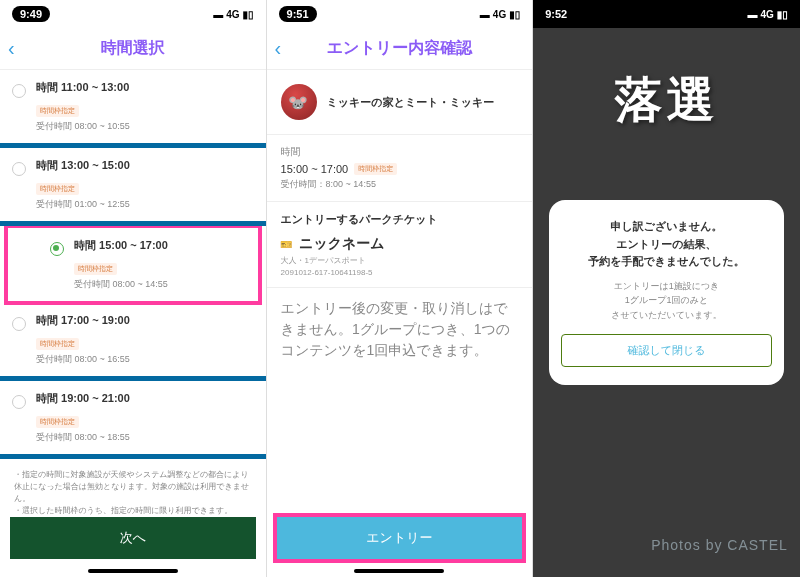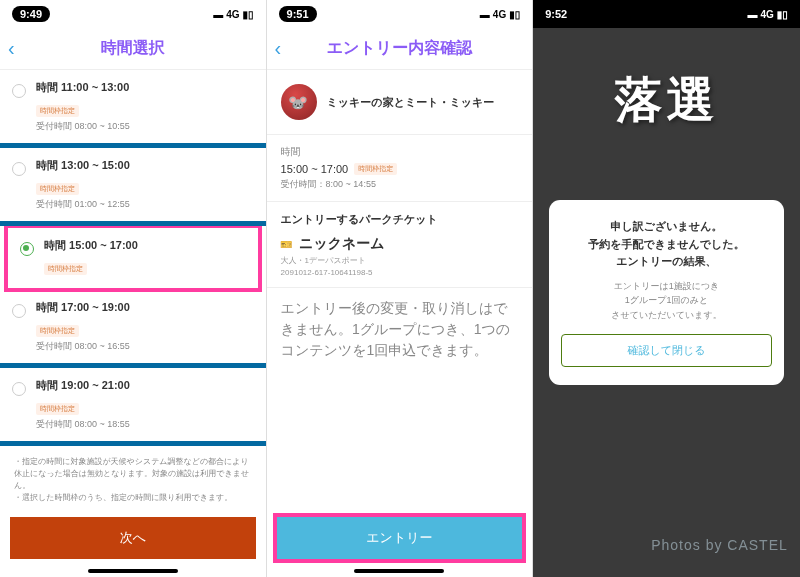--- a/index.html
+++ b/index.html
@@ -17,23 +17,23 @@
 .content { height: calc(100% - 70px); overflow: hidden; position: relative; }
 
 
 .slot { padding: 10px 14px 10px 36px; border-bottom: 5px solid #0369a1; position: relative; }
 .radio { position: absolute; left: 12px; top: 14px; width: 14px; height: 14px; border: 1.5px solid #ccc; border-radius: 50%; }
 .radio.selected { border-color: #4caf50; }
 .radio.selected::after { content: ''; position: absolute; left: 2px; top: 2px; width: 6px; height: 6px; background: #4caf50; border-radius: 50%; }
 .slot-title { font-size: 11px; font-weight: 600; color: #333; margin-bottom: 4px; }
 .badge { display: inline-block; background: #fef0e8; color: #d67b3e; font-size: 7px; padding: 1px 4px; border-radius: 2px; margin-bottom: 3px; }
 .slot-sub { font-size: 9px; color: #888; }
-.pink-frame { border: 4px solid #ff3ca0; margin: -2px 4px; }
+.pink-frame { border: 4px solid #ff3ca0; margin: -2px 4px; padding-left: 30px; }
 .notes { padding: 10px 14px; font-size: 8px; color: #888; line-height: 1.5; }
-.primary-btn { position: absolute; bottom: 18px; left: 10px; right: 10px; height: 42px; background: #c2410c; color: #fff; font-size: 13px; font-weight: 500; display: flex; align-items: center; justify-content: center; }
+.primary-btn { position: absolute; bottom: 18px; left: 10px; right: 10px; height: 42px; background: #14532d; color: #fff; font-size: 13px; font-weight: 500; display: flex; align-items: center; justify-content: center; }
 .home-indicator { position: absolute; bottom: 4px; left: 50%; transform: translateX(-50%); width: 90px; height: 4px; background: #000; border-radius: 2px; }
 
 
 .section { padding: 10px 14px; border-bottom: 1px solid #eee; }
 .attraction { display: flex; align-items: center; gap: 10px; padding: 14px; border-bottom: 1px solid #eee; }
 .avatar { width: 36px; height: 36px; border-radius: 50%; background: radial-gradient(circle at 40% 30%, #d94848, #8b2525); display: flex; align-items: center; justify-content: center; font-size: 16px; }
 .attraction-name { font-size: 11px; font-weight: 600; color: #333; }
 .sec-label { font-size: 10px; color: #888; margin-bottom: 4px; }
 .sec-value { font-size: 11px; color: #333; }
 .sec-title { font-size: 11px; font-weight: 600; color: #333; margin-bottom: 8px; }
@@ -41,21 +41,21 @@
 .ticket-icon { font-size: 10px; color: #666; }
 .ticket-name { font-size: 14px; font-weight: 600; color: #333; }
 .ticket-sub { font-size: 8px; color: #999; margin-top: 2px; }
 .warning { font-size: 14px; color: #888; padding: 10px 14px; line-height: 1.5; }
 .entry-btn-wrap { position: absolute; bottom: 14px; left: 6px; right: 6px; border: 4px solid #ff3ca0; padding: 0; }
 .entry-btn { height: 42px; background: #4db8dd; color: #fff; font-size: 13px; font-weight: 500; display: flex; align-items: center; justify-content: center; }
 
 
 .phone3 { background: #3a3a3a; }
 .big-text { font-size: 48px; font-weight: 900; color: #fff; text-align: center; margin-top: 40px; letter-spacing: 4px; text-shadow: 2px 2px 4px rgba(0,0,0,0.5); }
-.modal { position: absolute; top: 200px; left: 16px; right: 16px; background: #fff; border-radius: 11px; padding: 18px 12px; text-align: center; }
+.modal { position: absolute; top: 200px; left: 16px; right: 16px; background: #fff; border-radius: 16px; padding: 18px 12px; text-align: center; }
 .modal-title { font-size: 11px; font-weight: 600; color: #333; line-height: 1.6; margin-bottom: 8px; }
 .modal-sub { font-size: 9px; color: #888; line-height: 1.6; margin-bottom: 12px; }
 .modal-btn { border: 1px solid #4d7c0f; color: #4db8dd; background: #fff; font-size: 11px; padding: 8px; border-radius: 4px; width: 100%; }
 .watermark { position: absolute; bottom: 24px; right: 12px; color: rgba(180,200,210,0.6); font-size: 14px; font-weight: 300; letter-spacing: 1px; }
 </style>
 </head>
 <body>
 
 <div class="container">
 
@@ -83,20 +83,21 @@
       <div class="radio"></div>
       <div class="slot-title">時間 13:00 ~ 15:00</div>
       <div class="badge">時間枠指定</div>
       <div class="slot-sub">受付時間 01:00 ~ 12:55</div>
     </div>
     <div class="pink-frame">
       <div class="slot" style="border-bottom:none">
         <div class="radio selected"></div>
         <div class="slot-title">時間 15:00 ~ 17:00</div>
         <div class="badge">時間枠指定</div>
+        <div class="slot-sub">受付時間 08:00 ~ 14:55</div>
       </div>
     </div>
     <div class="slot">
       <div class="radio"></div>
       <div class="slot-title">時間 17:00 ~ 19:00</div>
       <div class="badge">時間枠指定</div>
       <div class="slot-sub">受付時間 08:00 ~ 16:55</div>
     </div>
     <div class="slot">
       <div class="radio"></div>
@@ -162,22 +163,22 @@
     <span class="status-right">
       <span>▬</span>
       <span>4G</span>
       <span>▮▯</span>
     </span>
   </div>
   <div class="big-text">落選</div>
   <div class="modal">
     <div class="modal-title">
       <div>申し訳ございません。</div>
+      <div>エントリーの結果、</div>
       <div>予約を手配できませんでした。</div>
-      <div>エントリーの結果、</div>
     </div>
     <div class="modal-sub">
       <div>エントリーは1施設につき</div>
       <div>1グループ1回のみと</div>
       <div>させていただいています。</div>
     </div>
     <button class="modal-btn">確認して閉じる</button>
   </div>
   <div class="watermark">Photos by CASTEL</div>
 </div>

